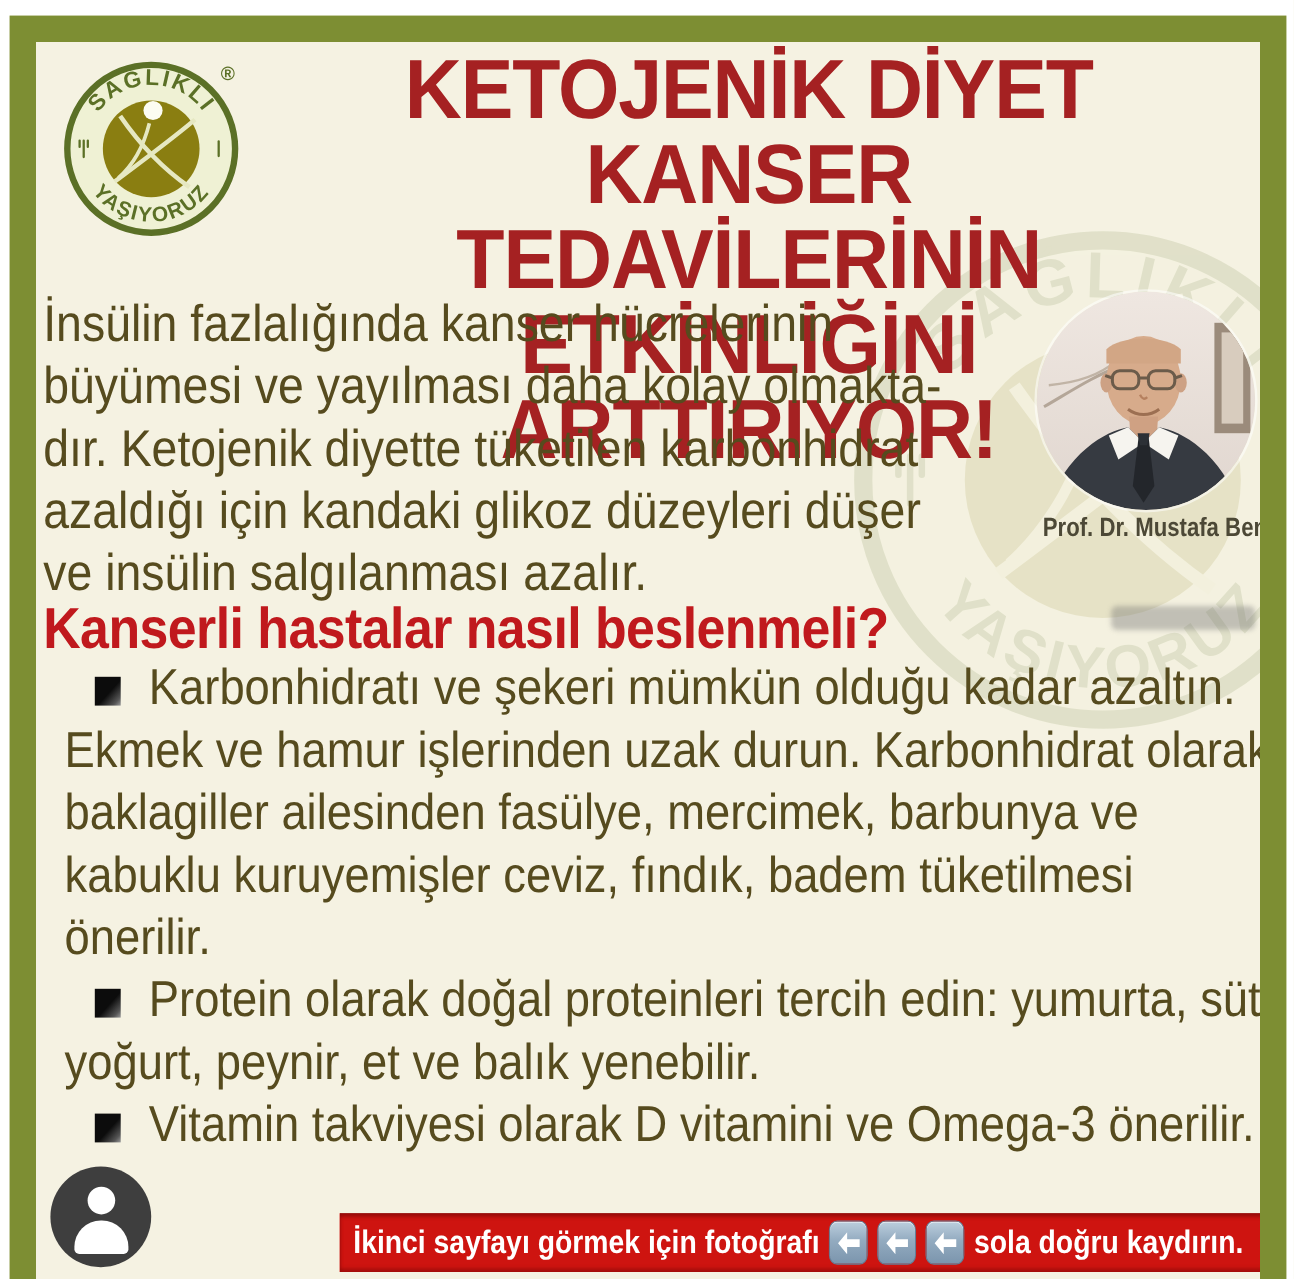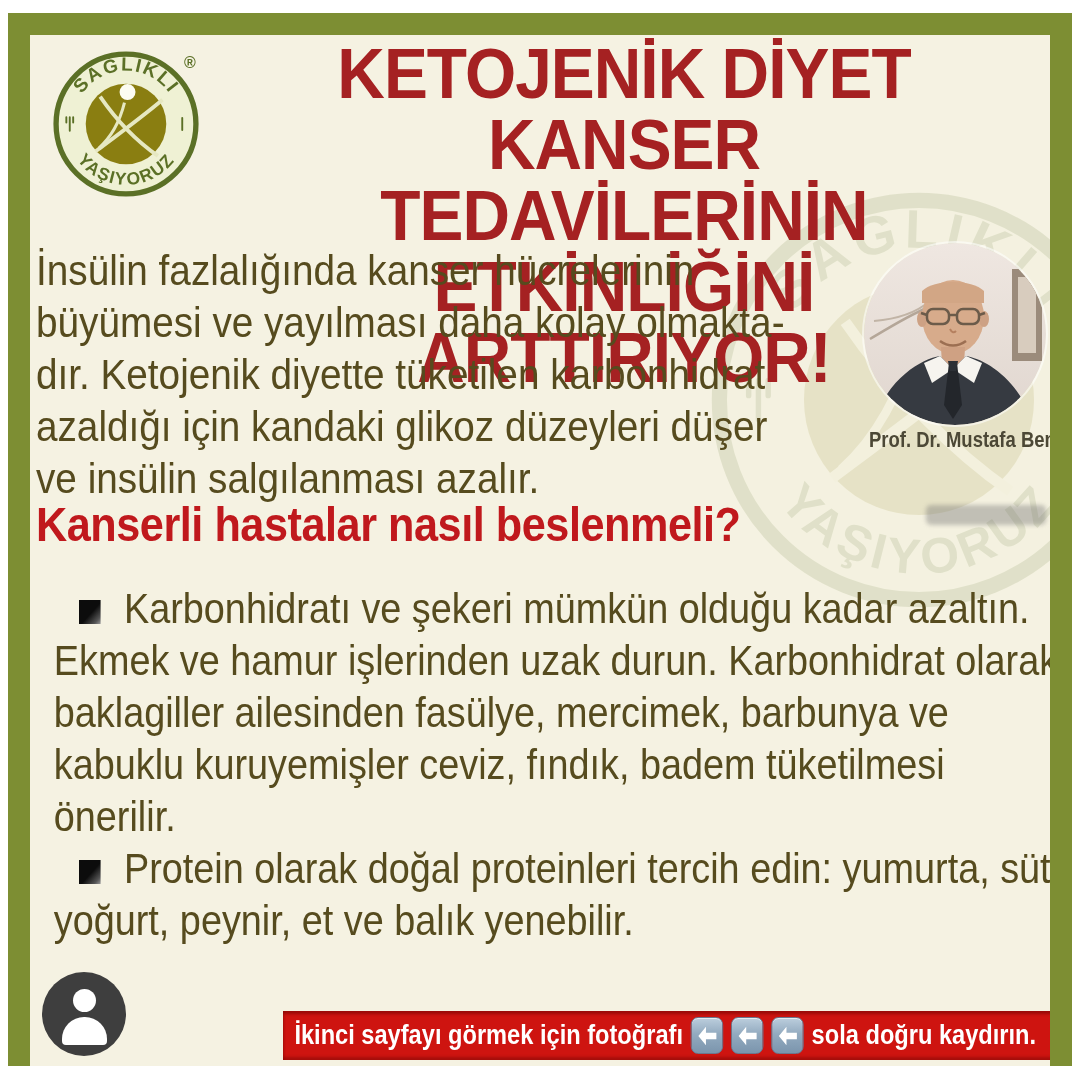--- a/index.html
+++ b/index.html
@@ -40,21 +40,21 @@
 
   
   .smudge{left:896px;top:470px;width:120px;height:20px;background:rgba(110,110,110,.38);
           border-radius:5px;filter:blur(2px);z-index:3;}
 
   
   .heading{left:6px;top:462px;z-index:2;color:#c0191d;font-size:48px;font-weight:700;
            white-space:nowrap;transform:scaleX(.9);transform-origin:0 0;letter-spacing:-0.5px;}
 
   
-  .blist{left:4px;top:548px;width:1014px;z-index:2;color:#564b1e;font-size:42px;line-height:52px;
+  .blist{left:4px;top:512px;width:1014px;z-index:2;color:#564b1e;font-size:42px;line-height:52px;
          list-style:none;margin:0;padding:0;}
   .blist li{position:relative;margin:0;padding:0;}
   .bl-inner{display:block;width:1134px;transform:scaleX(.9);transform-origin:0 0;
             padding-left:22px;text-indent:28px;}
   .sq{display:inline-block;width:24px;height:24px;margin-right:26px;vertical-align:baseline;
       transform:translateY(1px);
       background:linear-gradient(135deg,#0c0c0c 55%,#555 85%,#9a9a9a 100%);}
 
   
   .avatar{left:12px;top:937px;width:84px;height:84px;border-radius:50%;background:#3e3e3e;
@@ -177,20 +177,23 @@
 
     <div class="abs heading">Kanserli hastalar nasıl beslenmeli?</div>
 
     <ul class="abs blist">
       <li>
         <span class="bl-inner"><span class="sq"></span><span>Karbonhidratı ve şekeri mümkün olduğu kadar azaltın. Ekmek ve hamur işlerinden uzak durun. Karbonhidrat olarak baklagiller ailesinden fasülye, mercimek, barbunya ve kabuklu kuruyemişler ceviz, fındık, badem tüketilmesi önerilir.</span></span>
       </li>
       <li>
         <span class="bl-inner"><span class="sq"></span><span>Protein olarak doğal proteinleri tercih edin: yumurta, süt, yoğurt, peynir, et ve balık yenebilir.</span></span>
       </li>
+      <li>
+        <span class="bl-inner"><span class="sq"></span><span>Vitamin takviyesi olarak D vitamini ve Omega-3 önerilir.</span></span>
+      </li>
     </ul>
 
     <div class="abs bar">
       <div class="bar-row">
         <span class="bar-text">İkinci sayfayı görmek için fotoğrafı</span>
         <span class="arrow-btn">
           <svg viewBox="0 0 24 24">
               <path d="M10.5,3.5 L2.5,12 L10.5,20.5 L10.5,15 L21.5,15 L21.5,9 L10.5,9 Z" fill="#ffffff"></path>
             </svg>
         </span>

